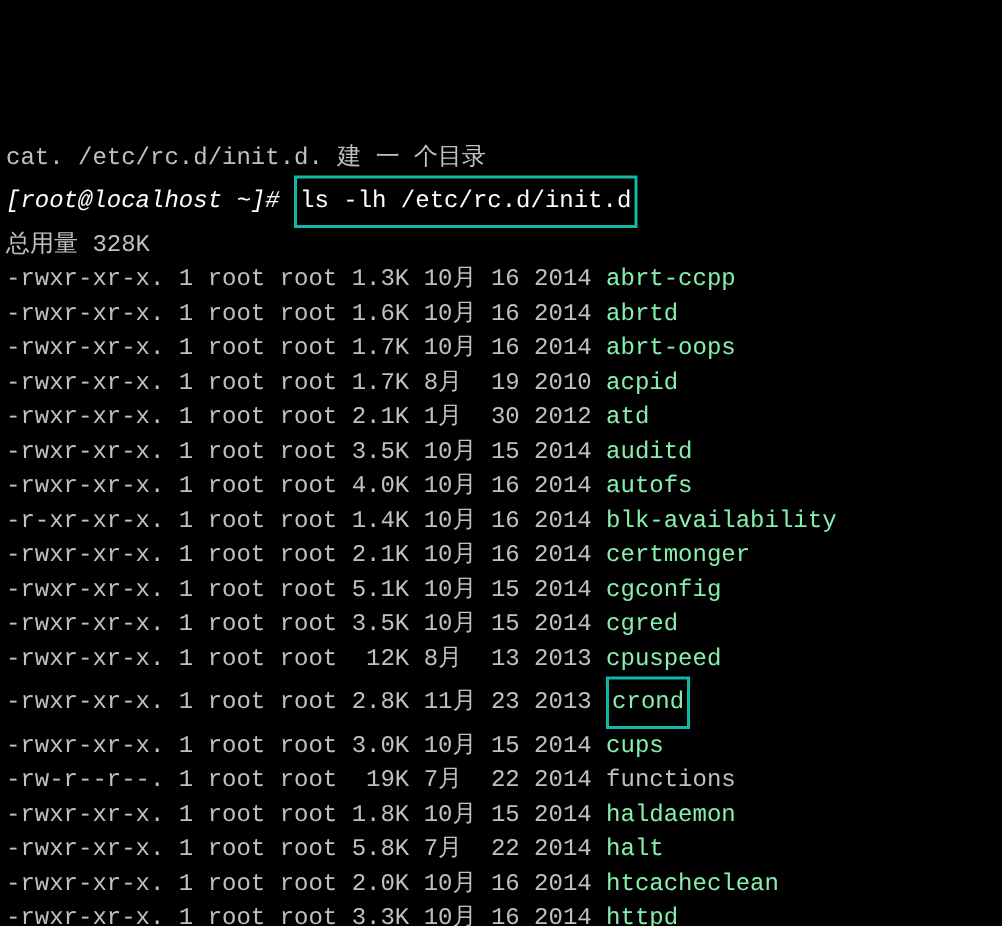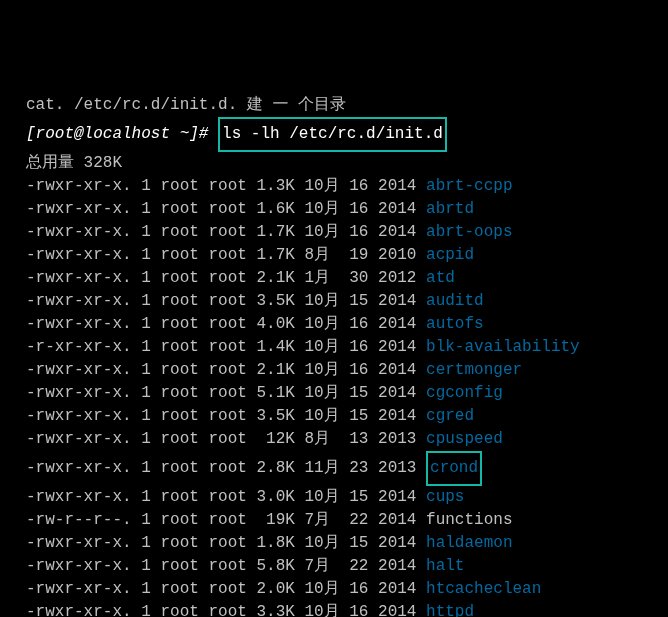--- a/index.html
+++ b/index.html
@@ -7,24 +7,24 @@
       background: #000;
       color: #c0c0c0;
       font-family: "Courier New", monospace;
       font-size: 16px;
       line-height: 23px;
       padding: 2px 4px;
       width: 668px;
       white-space: pre;
       overflow: hidden;
     }
-    .line { display: block; margin-left: 22px; }
+    .line { display: block; }
     .prompt-white { color: #fff; font-style: italic; }
     .cmd-white { color: #fff; }
-    .green { color: #0369a1; }
+    .green { color: #86efac; }
     .gray { color: #c0c0c0; }
     .red-box {
       border: 2px solid #14b8a6;
       padding: 4px 2px;
       display: inline-block;
     }
   </style>
 </head>
 <body>
 

